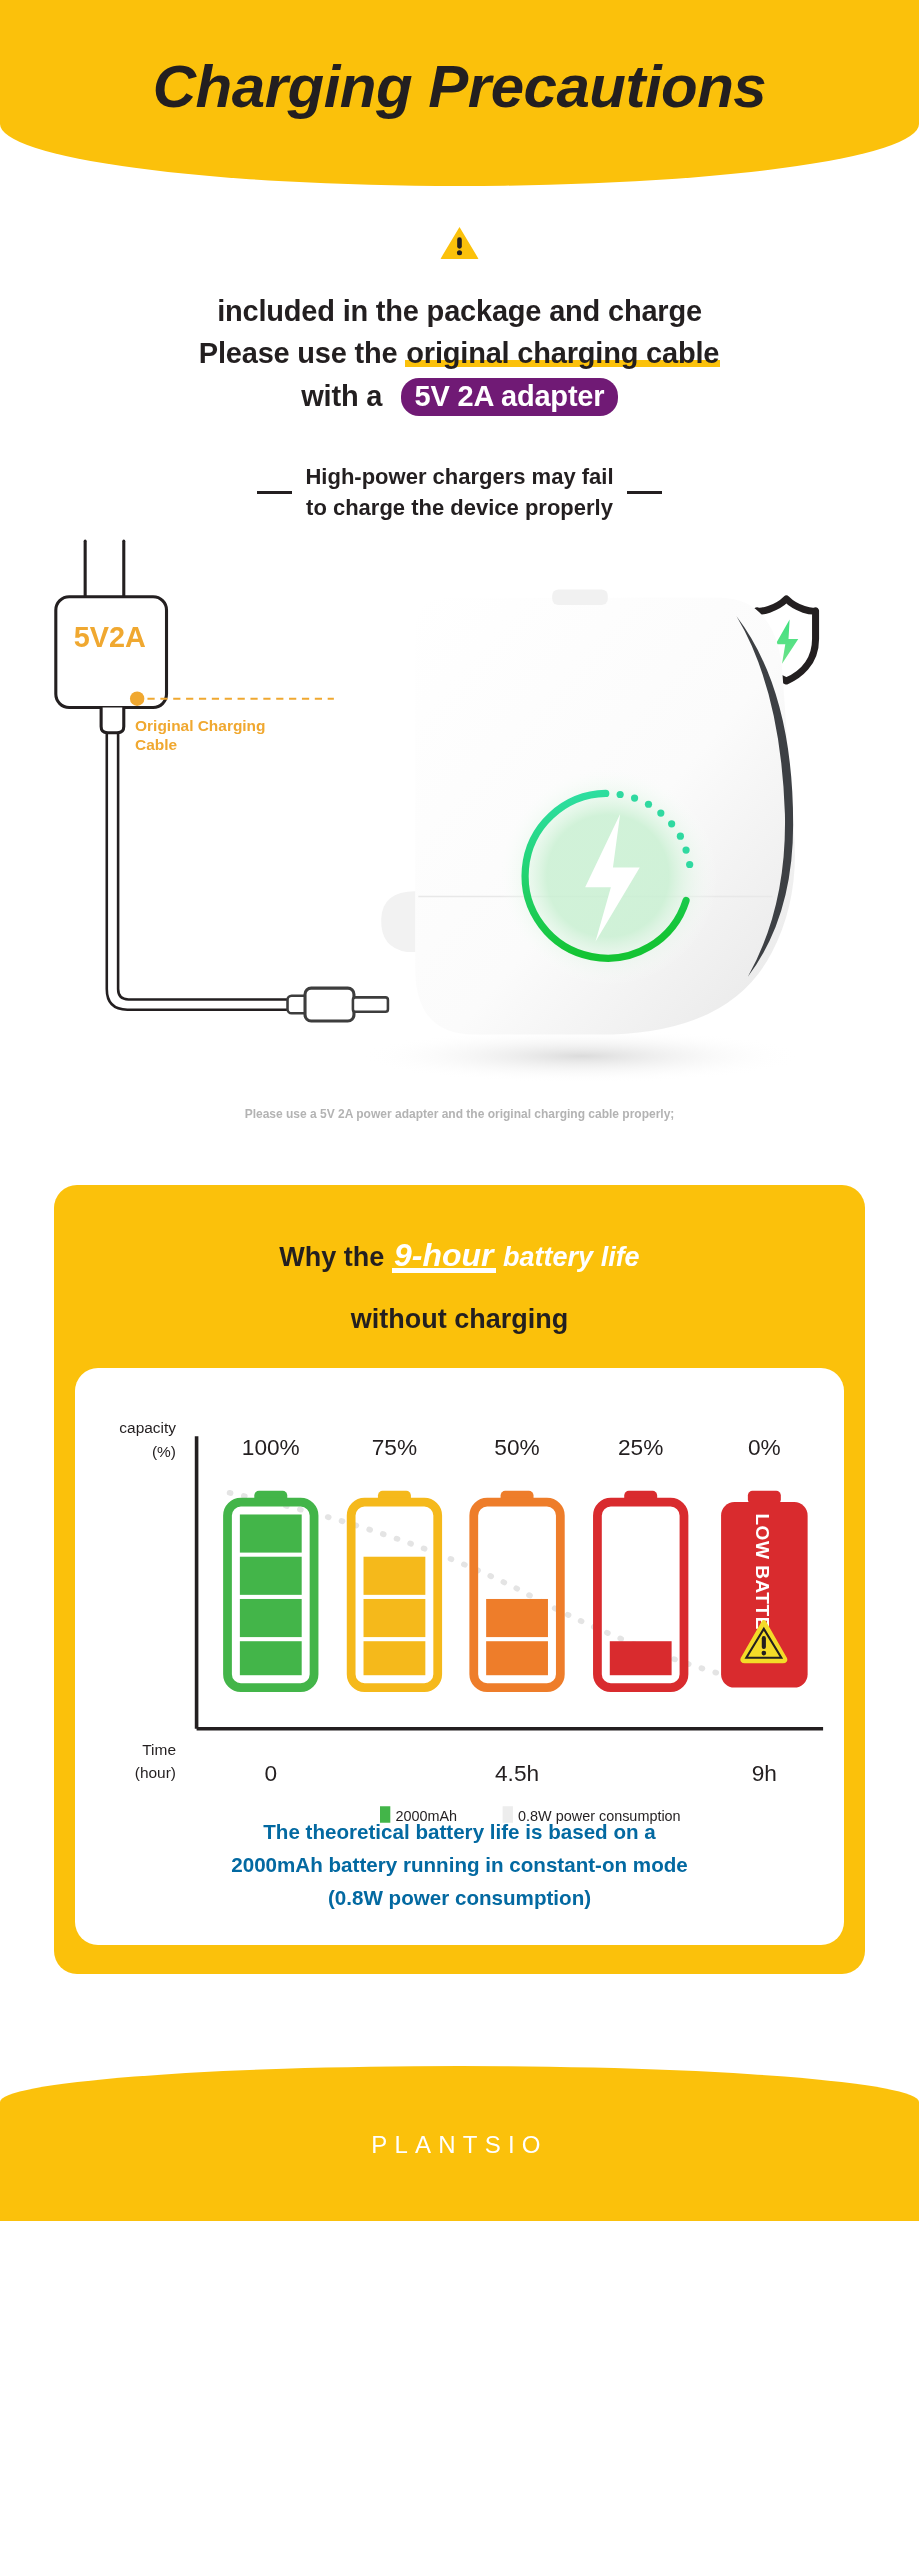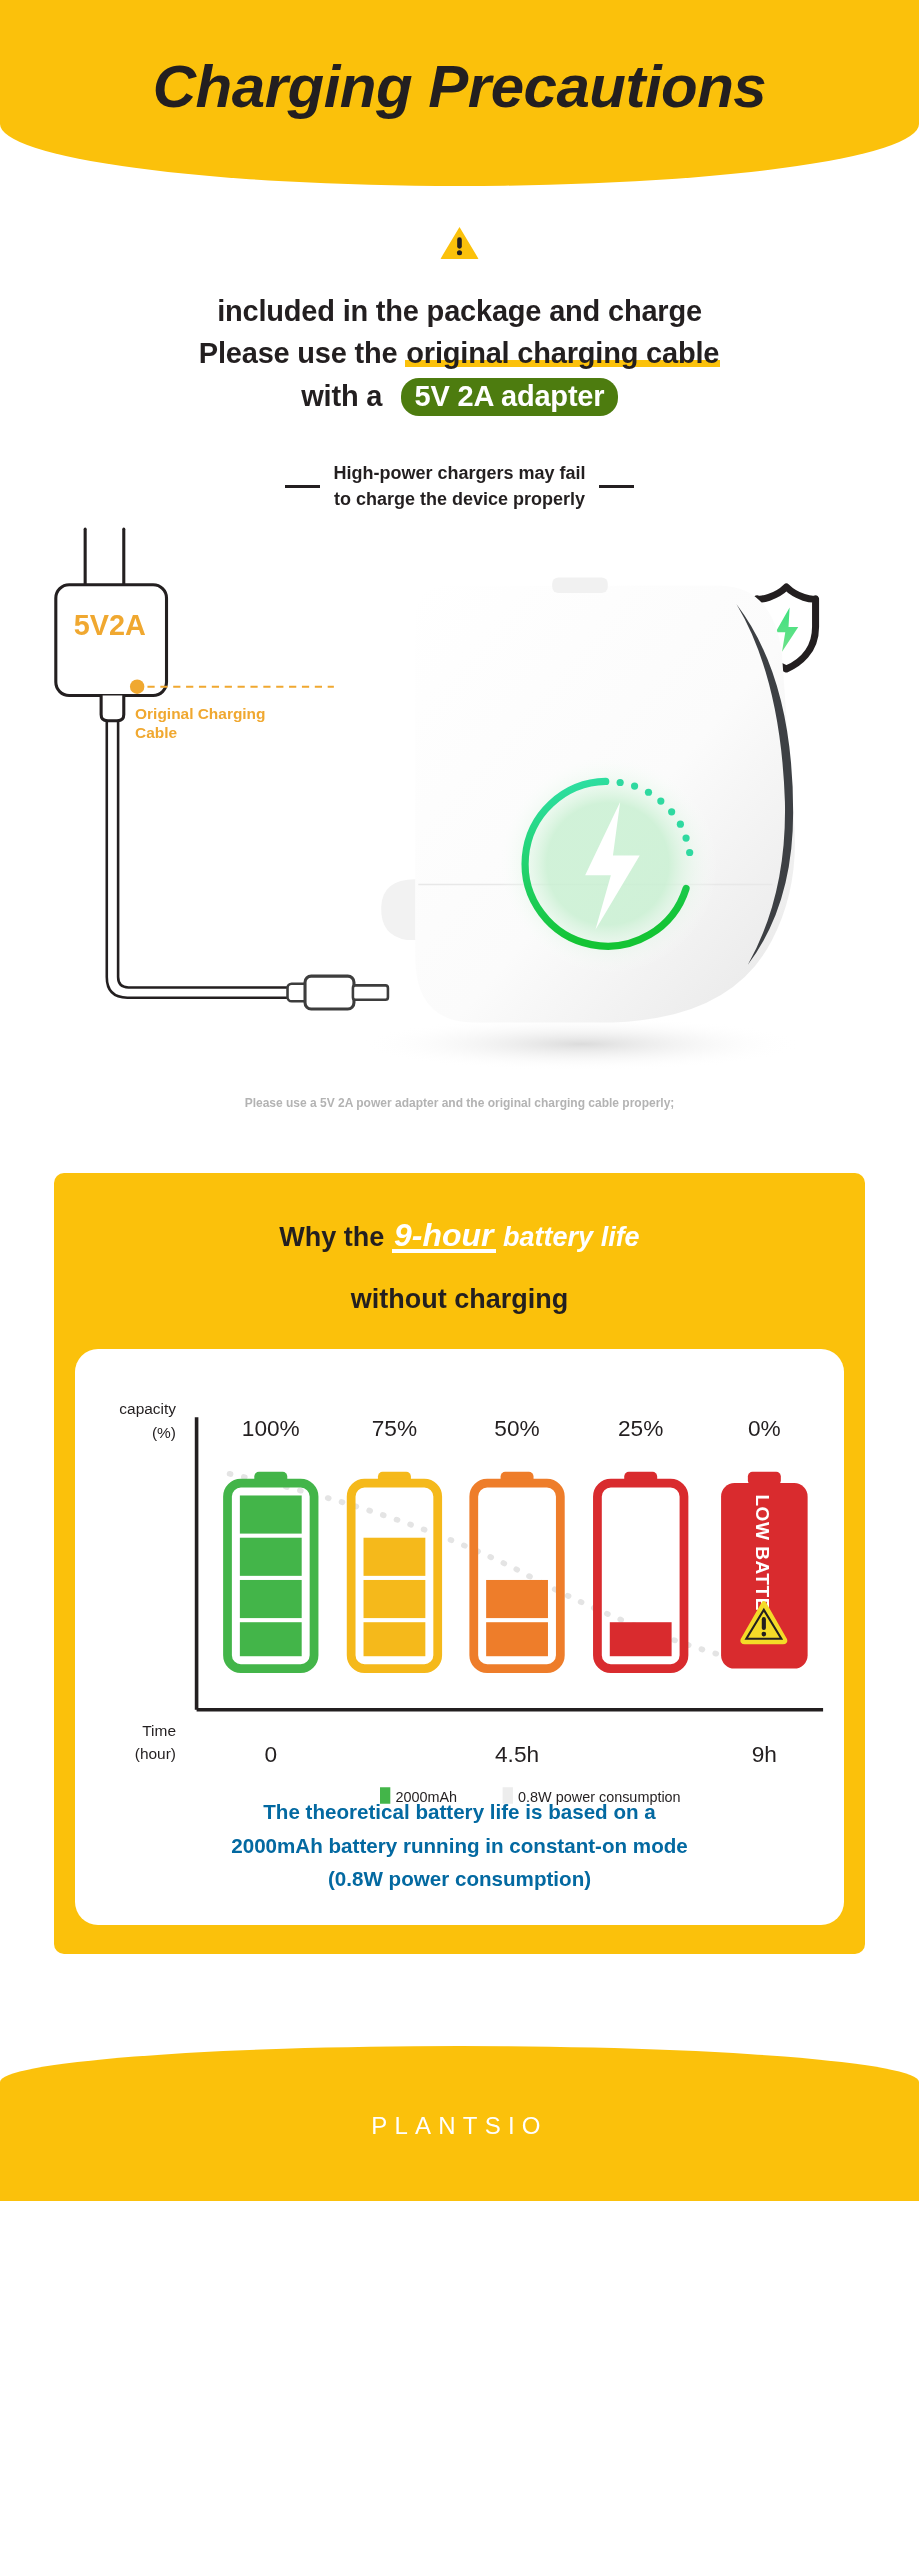--- a/index.html
+++ b/index.html
@@ -49,39 +49,39 @@
   .warn-lines .line { display:block; }
   .hl-underline {
     background-image: linear-gradient(#FBC10B, #FBC10B);
     background-repeat: no-repeat;
     background-size: 100% 7.2px;
     background-position: 0 92%;
     padding: 0 1px;
   }
   .pill {
     display: inline-block;
-    background: #4d7c0f;
+    background: #701a75;
     color: #ffffff;
     border-radius: 18px;
     padding: 1px 13.4px 3.1px 13.4px;
     margin-left: 19px;
     line-height: 1.18;
   }
 
   
   .subnote {
     margin-top: 44px;
     display: flex;
     align-items: center;
     justify-content: center;
     gap: 13.4px;
   }
   .dash { width: 35px; height: 3.1px; background: #231f20; flex: 0 0 auto; }
   .subnote-text {
-    font-size: 18px;
+    font-size: 22px;
     font-weight: 800;
     line-height: 1.42;
     text-align: center;
     color: #231f20;
   }
 
   
   .scene { position: relative; width: 919px; height: 587px; margin-top: 12.4px; }
   .scene svg { display:block; }
   .scene-caption {
@@ -90,22 +90,22 @@
     font-size: 12px;
     font-weight: 700;
     line-height: 1.66;
     color: #b3b3b3;
   }
 
   
   .battery-section {
     margin: 62px 54px 0 54px;
     background: #FBC10B;
-    border-radius: 10px;
-    padding: 32px 0 29px 0;
+    border-radius: 23px;
+    padding: 40px 0 29px 0;
   }
   .bs-head {
     text-align: center;
     font-size: 27px;
     font-weight: 800;
     line-height: 1.9;
     color: #231f20;
     padding: 0 20.6px;
   }
   .bs-head .wh { color:#ffffff; font-style: italic; }

